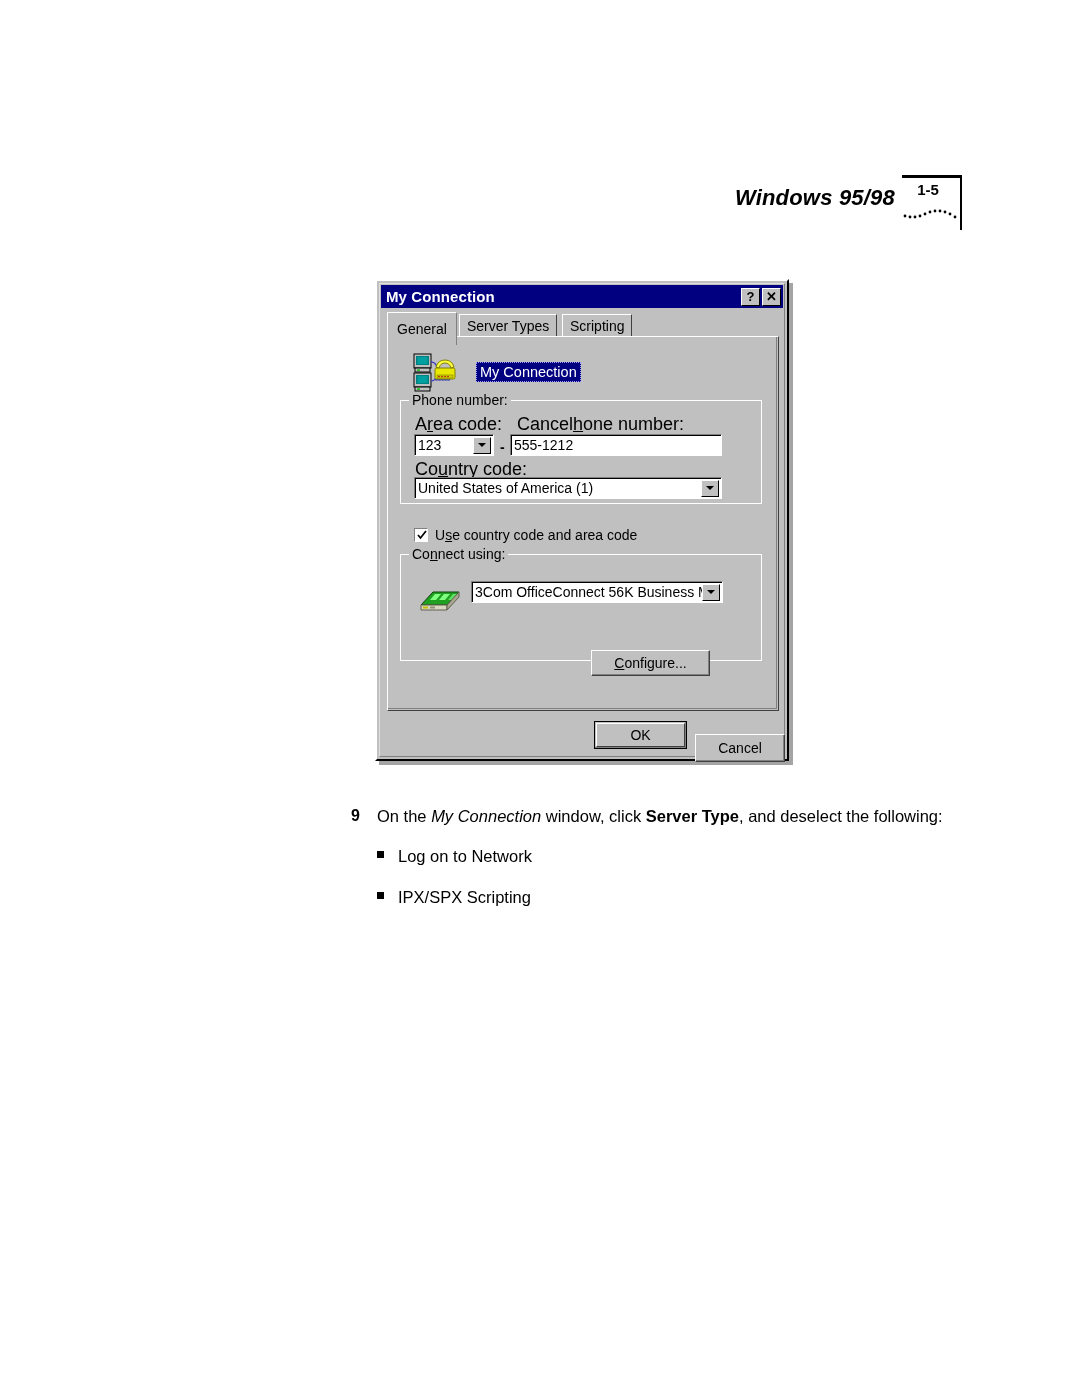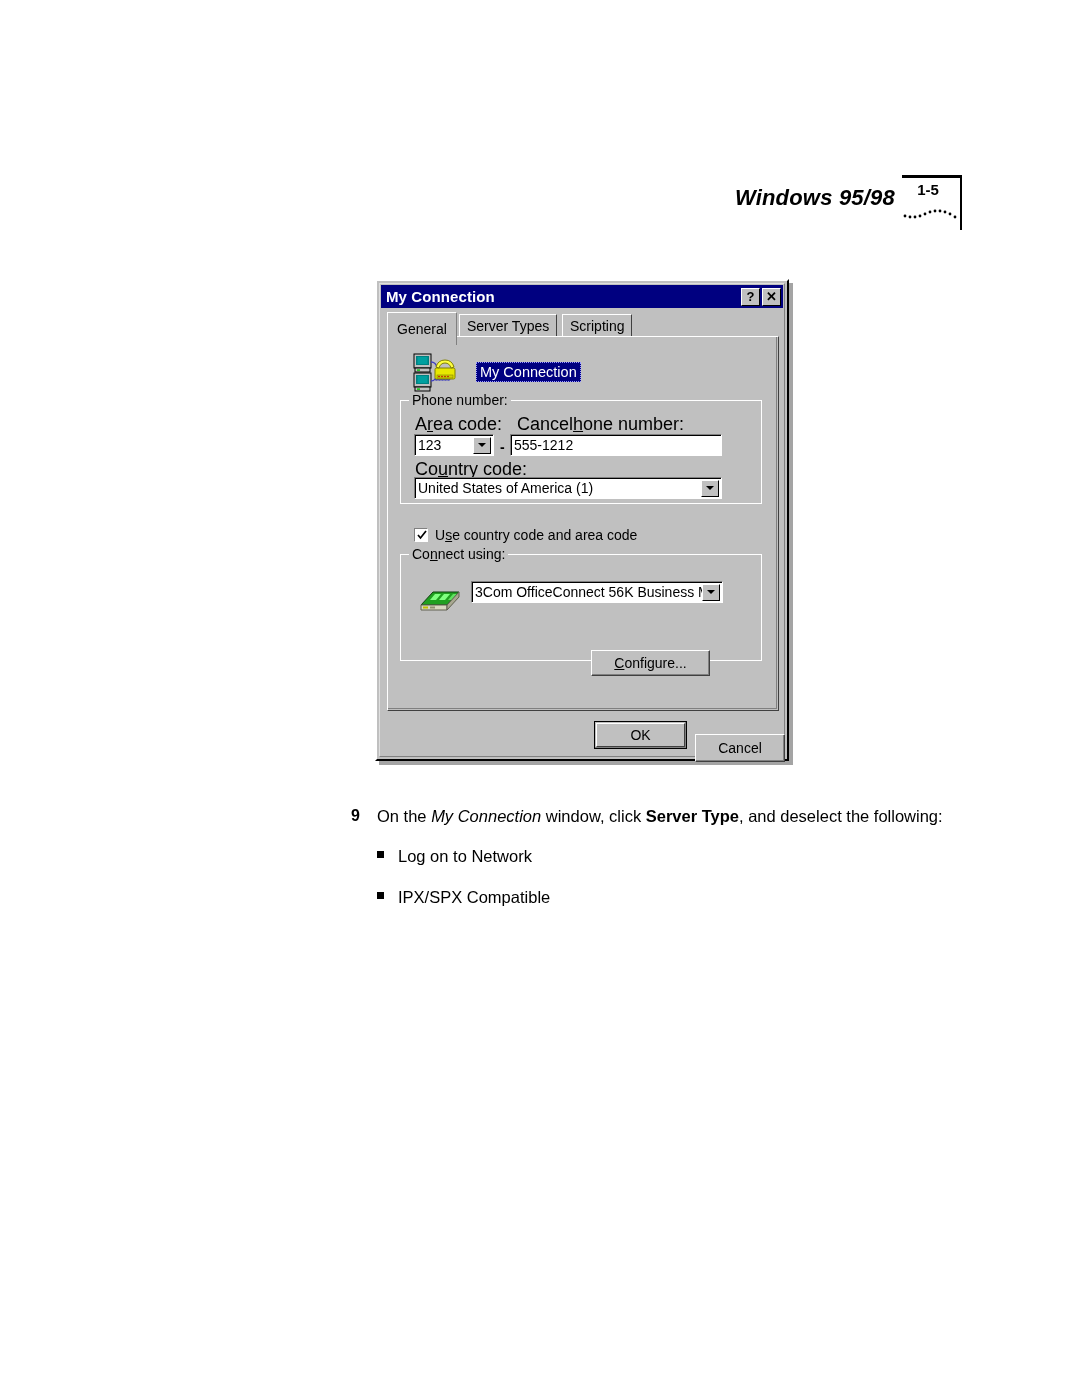--- a/index.html
+++ b/index.html
@@ -585,16 +585,16 @@
     <span id="step-num">9</span>
     <span>On the </span><span class="it">My Connection</span><span> window, click </span><span class="bd">Server Type</span><span>, and deselect the following:</span>
   </div>
   <div id="bullet-list">
     <div class="bullet-item">
       <span class="sq"></span>
       <span>Log on to Network</span>
     </div>
     <div class="bullet-item">
       <span class="sq"></span>
-      <span>IPX/SPX Compatible</span>
+      <span>IPX/SPX Scripting</span>
     </div>
   </div>
 </div>
 
 </body></html>

